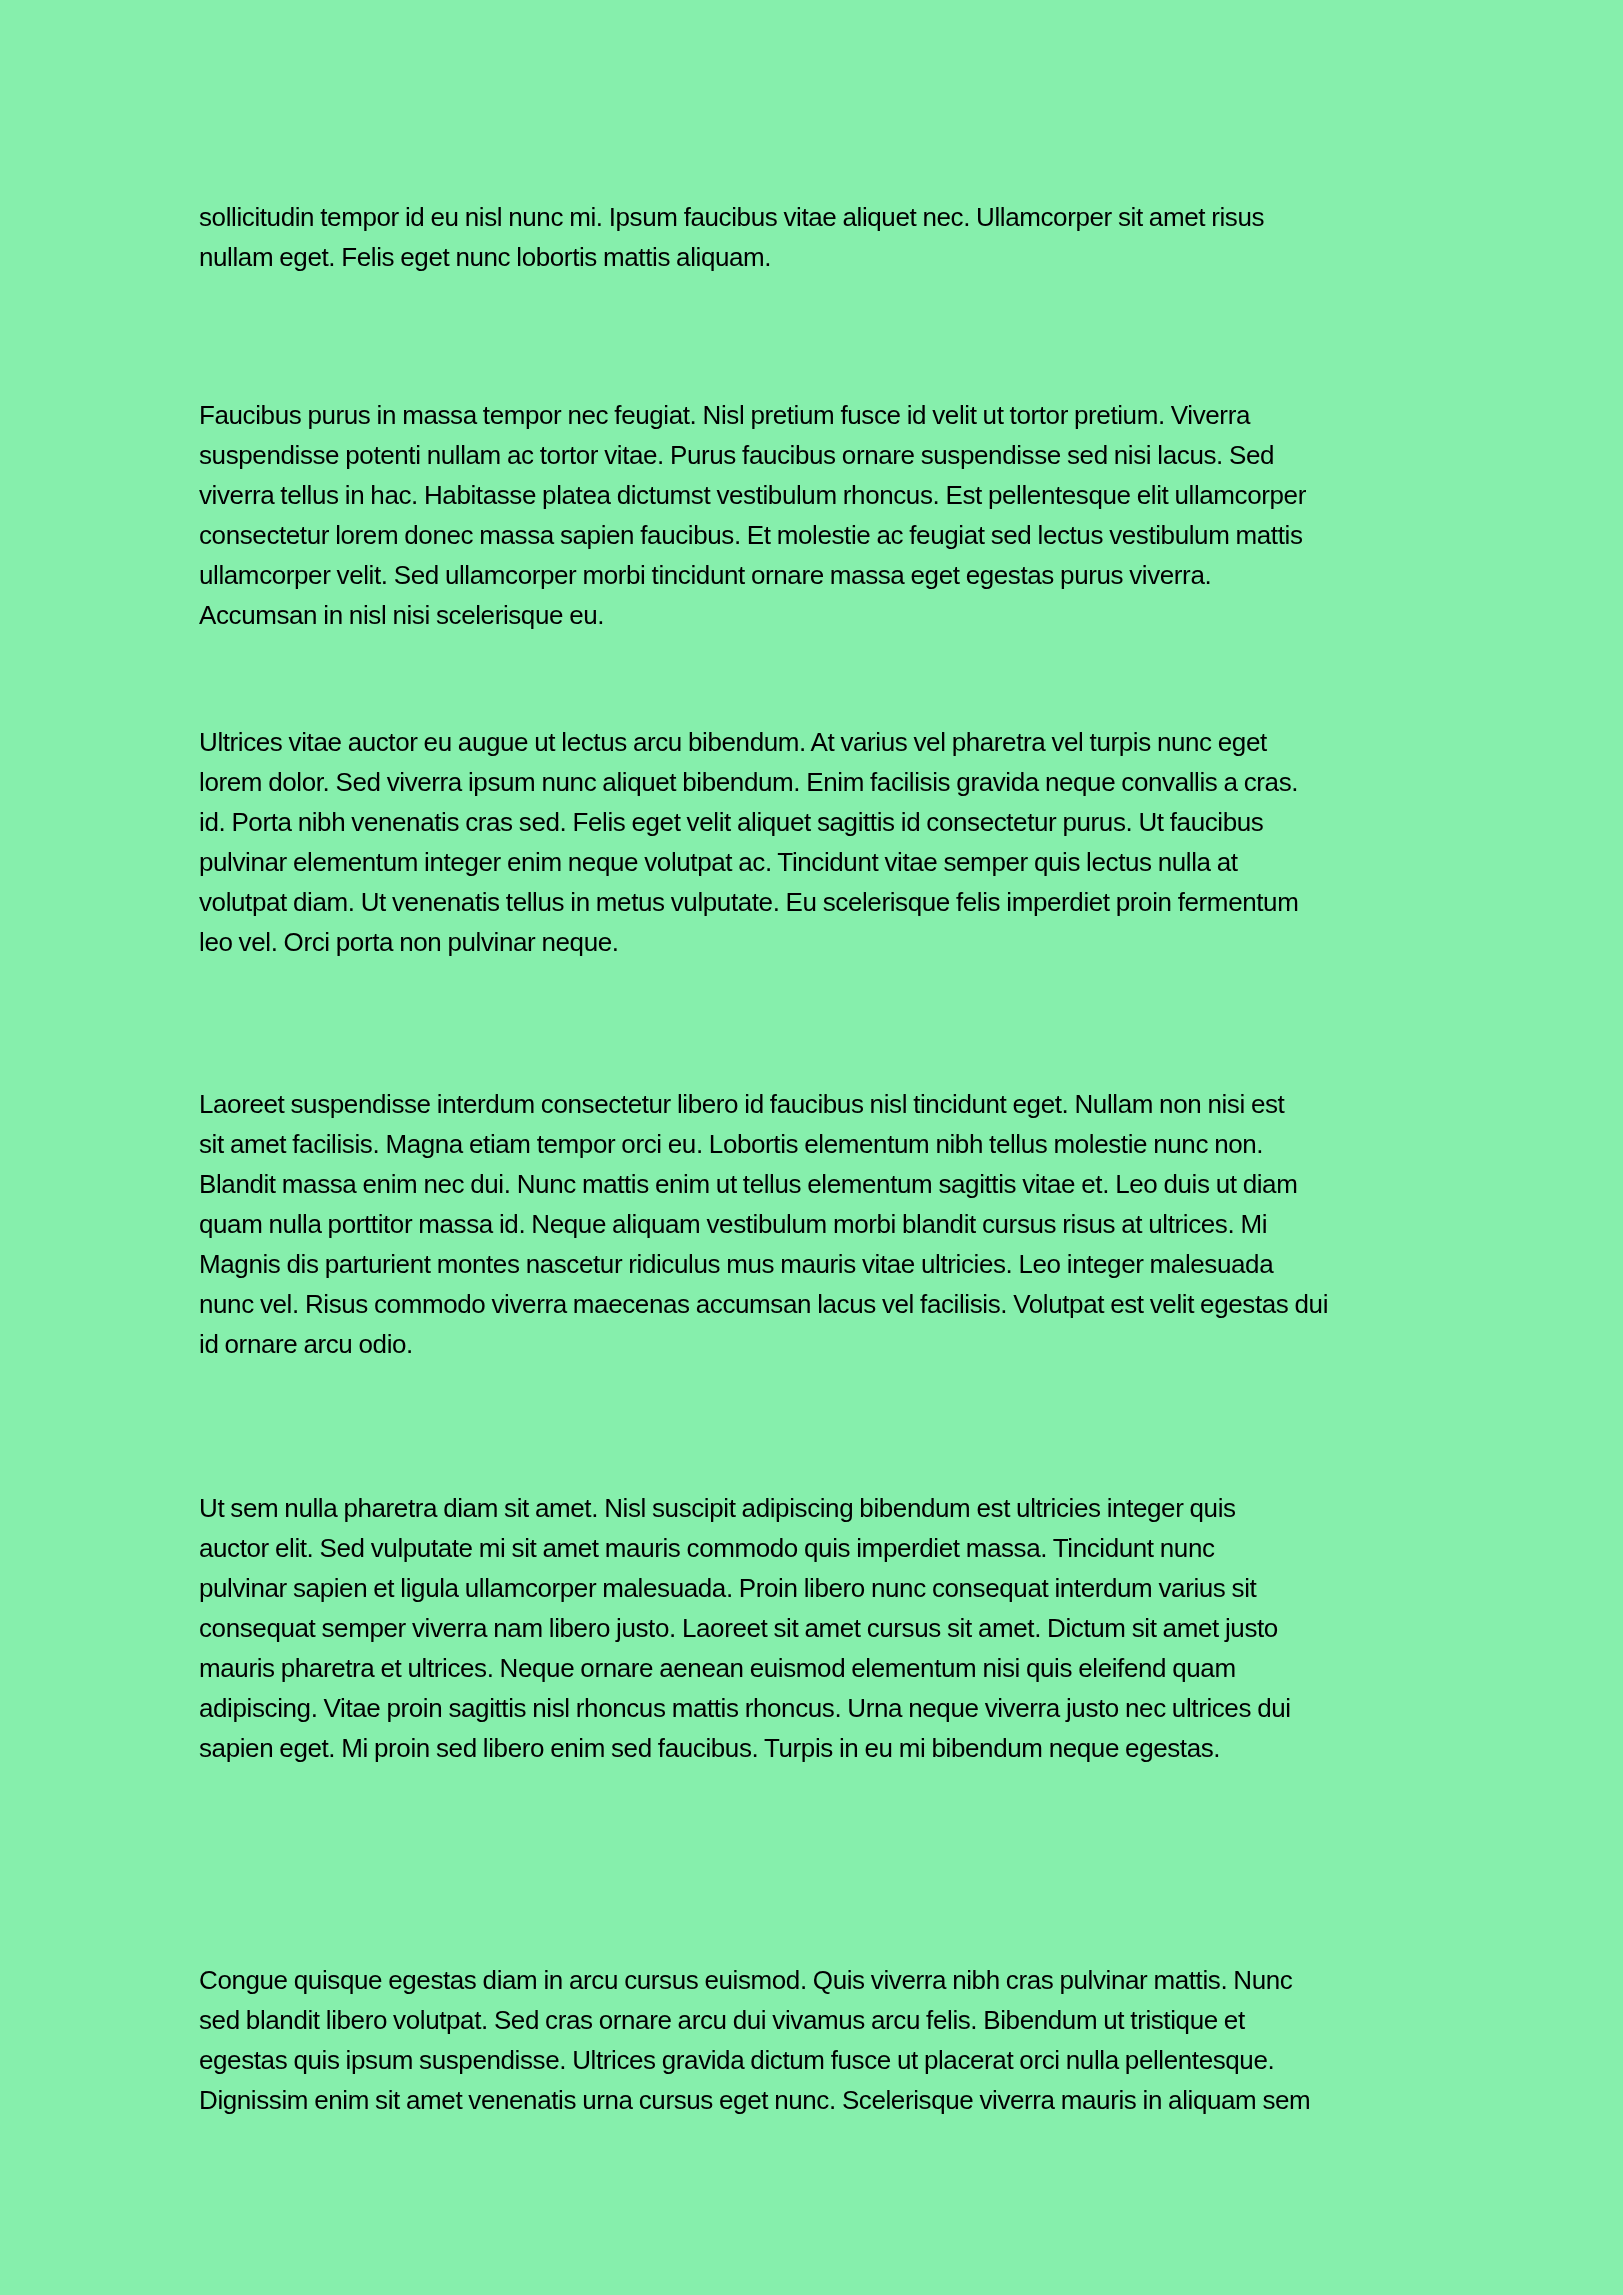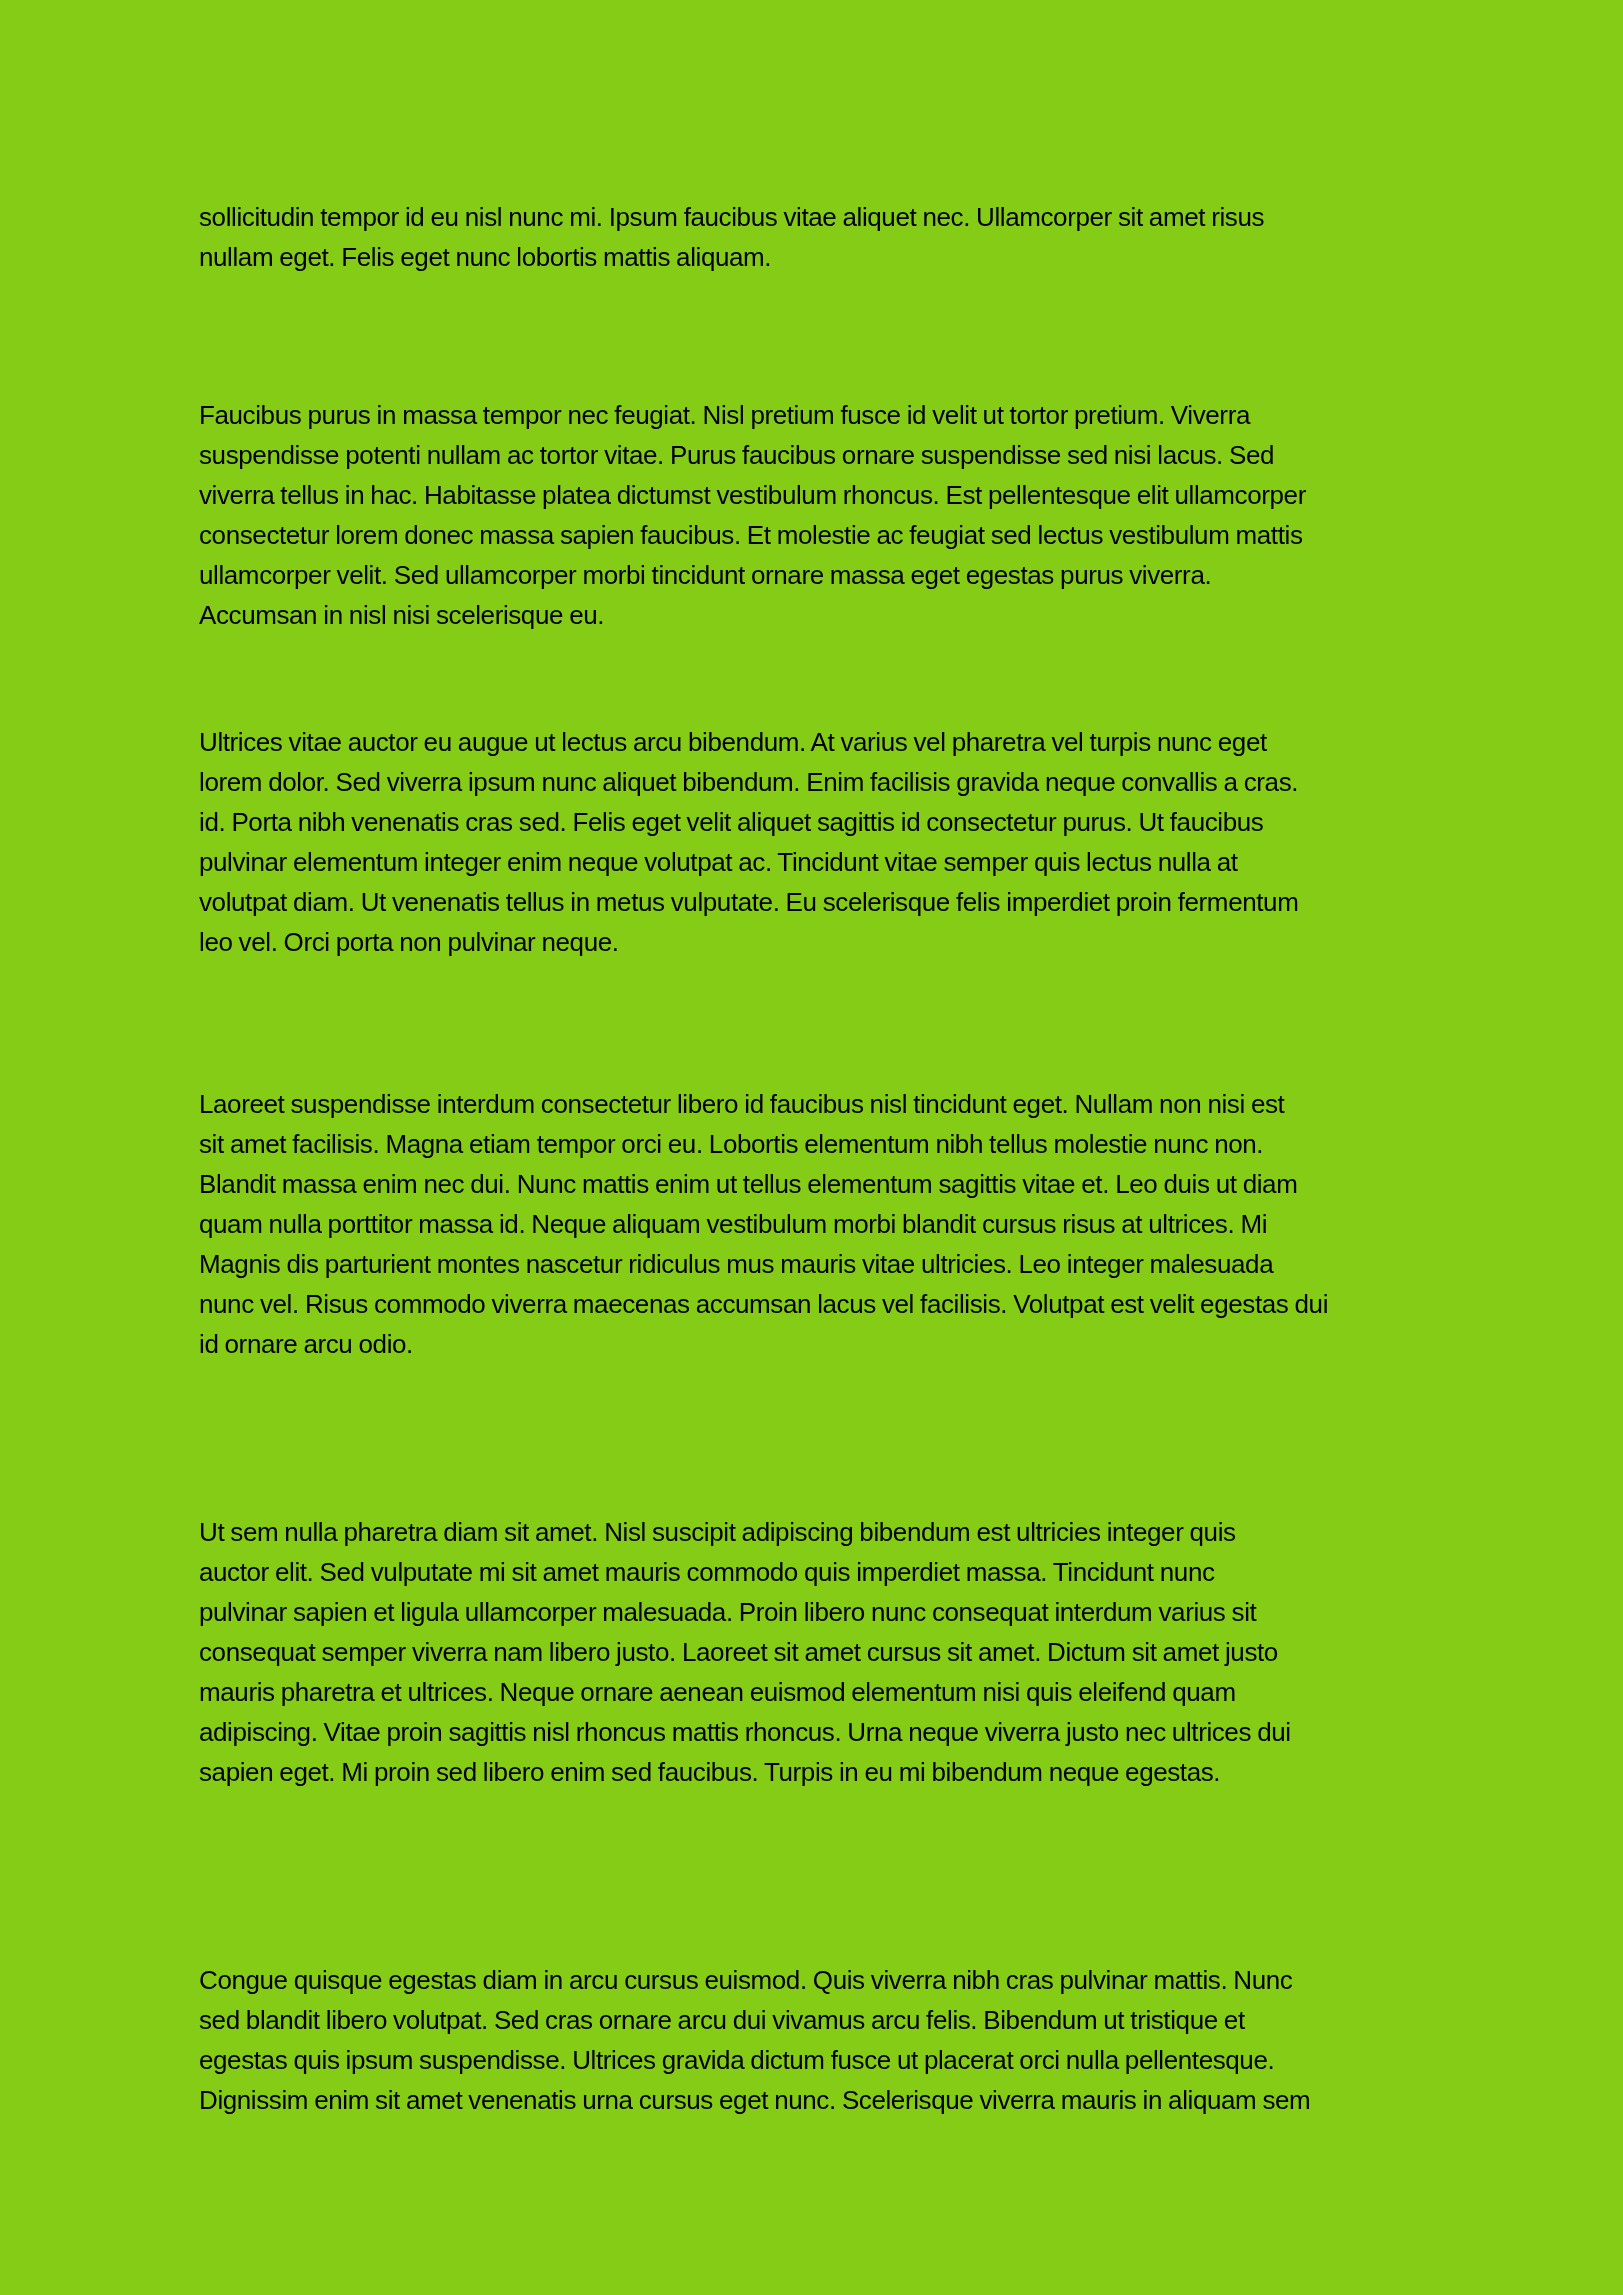--- a/index.html
+++ b/index.html
@@ -1,17 +1,17 @@
 <!DOCTYPE html>
 <html style="font-size:10.5px"><head>
 <meta charset="utf-8">
 <style>
   html, body { margin: 0; padding: 0; background: #ffffff; }
   body { width: 1623px; height: 2295px; position: relative; overflow: hidden; }
-  .page { position: absolute; left: 0; top: 0; width: 1623px; height: 2295px; background: #84cc16; }
+  .page { position: absolute; left: 0; top: 0; width: 1623px; height: 2295px; background: #86efac; }
   .para { position: absolute; left: 199px; width: 1243px; margin: 0; }
   .line {
     display: block;
     height: 40px;
     line-height: 40px;
     font-family: "Liberation Sans", sans-serif;
     font-size: 26px;
     color: #000000;
     white-space: nowrap;
     letter-spacing: -0.4px;
@@ -49,21 +49,21 @@
   <div class="para" style="top:1084px;">
     <span class="line">Laoreet suspendisse interdum consectetur libero id faucibus nisl tincidunt eget. Nullam non nisi est</span>
     <span class="line">sit amet facilisis. Magna etiam tempor orci eu. Lobortis elementum nibh tellus molestie nunc non.</span>
     <span class="line">Blandit massa enim nec dui. Nunc mattis enim ut tellus elementum sagittis vitae et. Leo duis ut diam</span>
     <span class="line">quam nulla porttitor massa id. Neque aliquam vestibulum morbi blandit cursus risus at ultrices. Mi</span>
     <span class="line">Magnis dis parturient montes nascetur ridiculus mus mauris vitae ultricies. Leo integer malesuada</span>
     <span class="line">nunc vel. Risus commodo viverra maecenas accumsan lacus vel facilisis. Volutpat est velit egestas dui</span>
     <span class="line">id ornare arcu odio.</span>
   </div>
 
-  <div class="para" style="top:1488px;margin-top:24px;">
+  <div class="para" style="top:1488px;">
     <span class="line">Ut sem nulla pharetra diam sit amet. Nisl suscipit adipiscing bibendum est ultricies integer quis</span>
     <span class="line">auctor elit. Sed vulputate mi sit amet mauris commodo quis imperdiet massa. Tincidunt nunc</span>
     <span class="line">pulvinar sapien et ligula ullamcorper malesuada. Proin libero nunc consequat interdum varius sit</span>
     <span class="line">consequat semper viverra nam libero justo. Laoreet sit amet cursus sit amet. Dictum sit amet justo</span>
     <span class="line">mauris pharetra et ultrices. Neque ornare aenean euismod elementum nisi quis eleifend quam</span>
     <span class="line">adipiscing. Vitae proin sagittis nisl rhoncus mattis rhoncus. Urna neque viverra justo nec ultrices dui</span>
     <span class="line">sapien eget. Mi proin sed libero enim sed faucibus. Turpis in eu mi bibendum neque egestas.</span>
   </div>
 
   <div class="para" style="top:1932px;margin-top:28px;">

